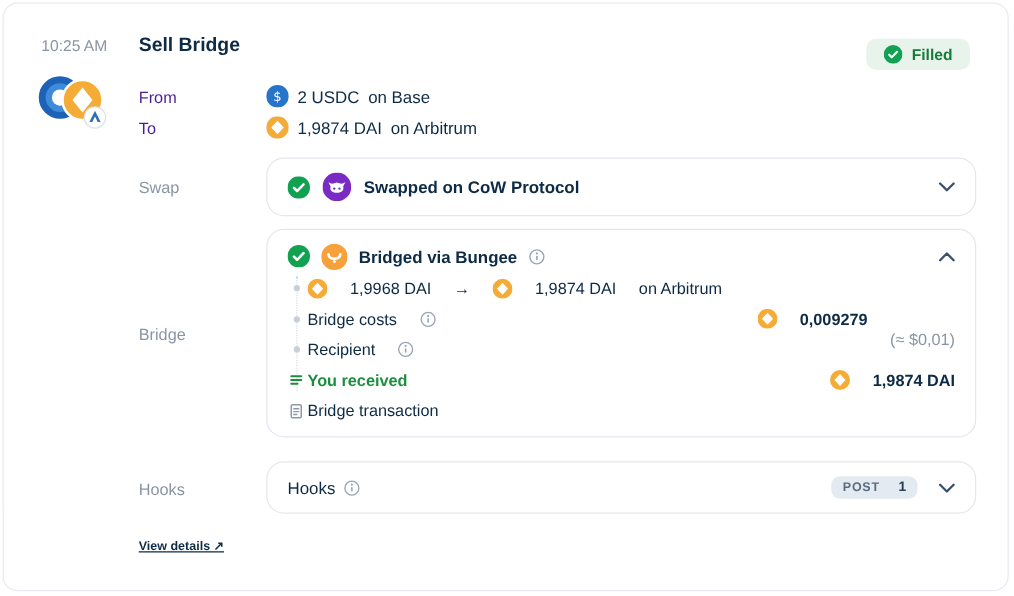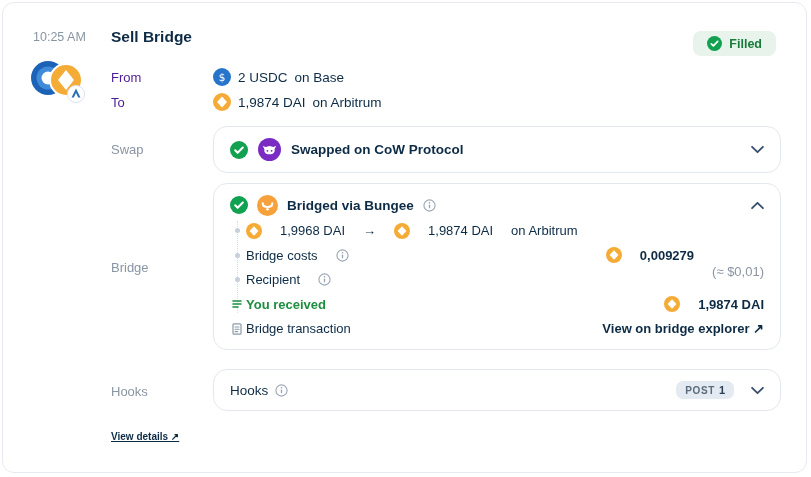--- a/index.html
+++ b/index.html
@@ -28,21 +28,21 @@
   .lead{width:16px;display:flex;justify-content:flex-start;align-items:center;flex:none;}
   .dot{width:5px;height:5px;border-radius:50%;background:#c6cfda;margin-left:5px;}
   .lgrp,.rgrp{display:flex;align-items:center;gap:18px;}
   .rgrp{margin-left:auto;}
   .b{font-weight:700;}
   .muted{color:#8a95a3;margin-top:32px;}
   .green{color:#1d8e3f;font-weight:600;}
   .link{font-weight:700;color:#0d2b45;text-decoration:none;cursor:pointer;}
   .hooks-box{top:366px;height:42px;display:flex;align-items:center;gap:7px;padding:0 16px;}
   .hooks-name{font-size:13.5px;font-weight:500;}
-  .pill{display:flex;align-items:center;gap:4px;background:#e4eaf1;border-radius:7px;
+  .pill{display:flex;align-items:center;gap:15px;background:#e4eaf1;border-radius:7px;
     padding:3px 9px;margin-left:auto;}
   .pill .ptype{font-size:10px;font-weight:700;letter-spacing:.6px;color:#5a6b7e;}
   .pill .pcount{font-size:11px;font-weight:700;color:#2b3f57;}
   .view-details{position:absolute;left:108px;top:428px;font-size:10px;font-weight:700;
     text-decoration:underline;color:#0d2b45;cursor:pointer;}
   .ico{display:inline-flex;flex:none;line-height:0;}
 </style>
 </head>
 <body>
 
@@ -251,23 +251,20 @@
       <div class="brow">
         <span class="lead">
           <svg width="14" height="14" viewBox="0 0 14 14">
               <rect x="3" y="1.8" width="8" height="10.4" rx="1" fill="none" stroke="#8d99a8" stroke-width="1.2"></rect>
               <path d="M5 5h4M5 7.3h4M5 9.6h2.5" stroke="#8d99a8" stroke-width="1.1" stroke-linecap="round"></path>
             </svg>
         </span>
         <span class="lgrp">
           <span>Bridge transaction</span>
         </span>
-        <span class="rgrp">
-          <span class="link">View on bridge explorer ↗</span>
-        </span>
       </div>
     </div>
   </div>
 
   <div class="sec-label" style="top:381px">Hooks</div>
 
   <div class="box hooks-box">
     <span class="hooks-name">Hooks</span>
     <span class="ico">
       <svg width="13" height="13" viewBox="0 0 14 14">

